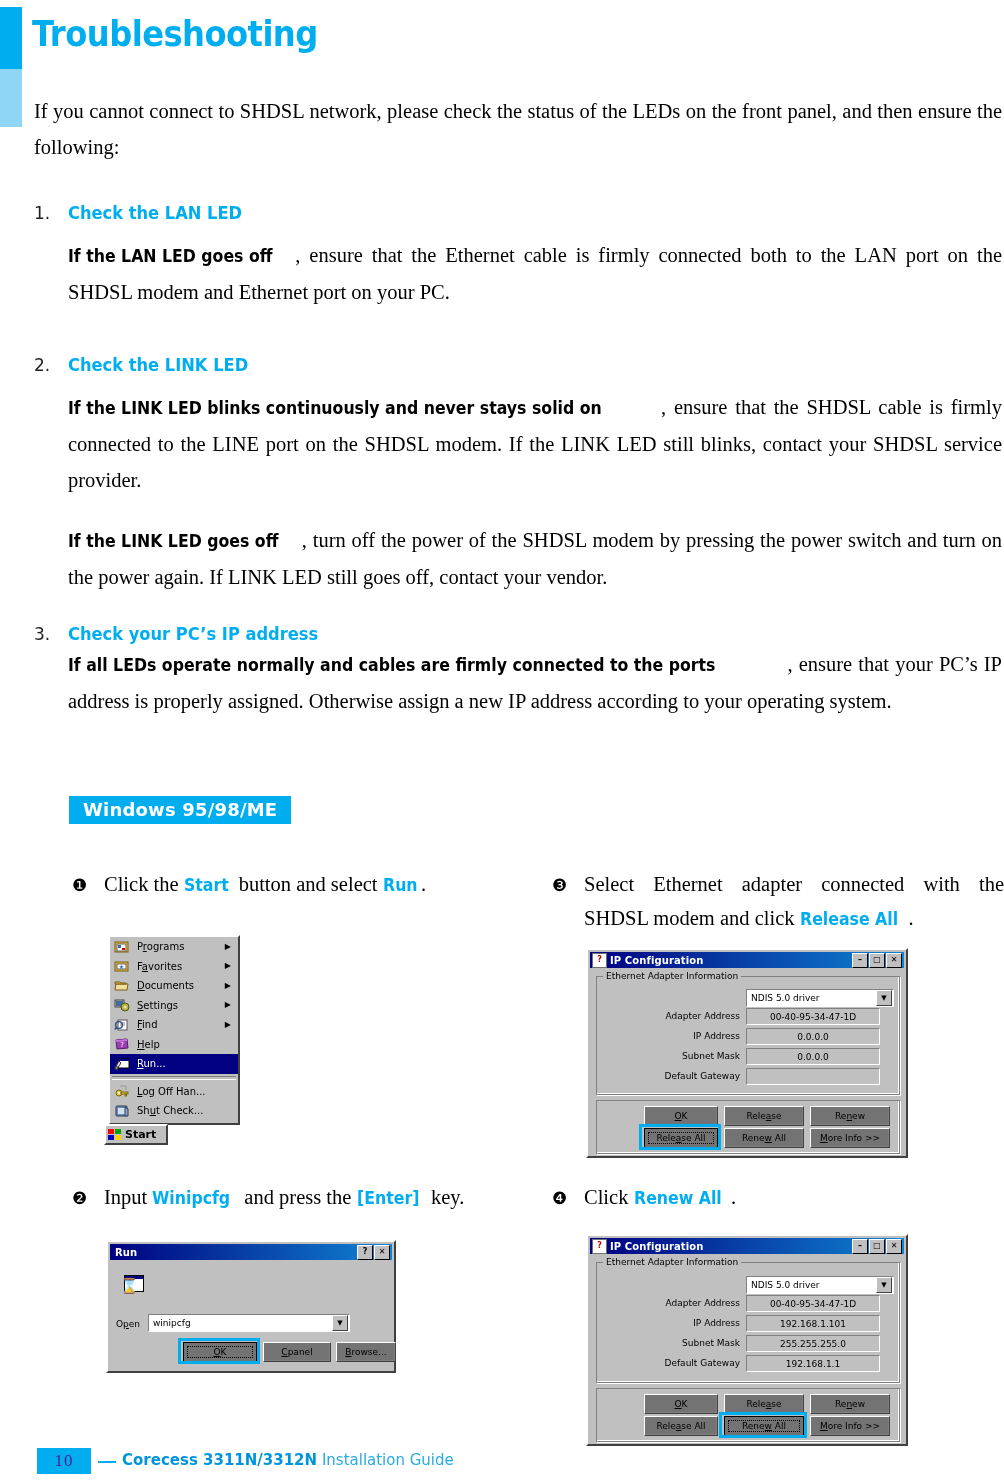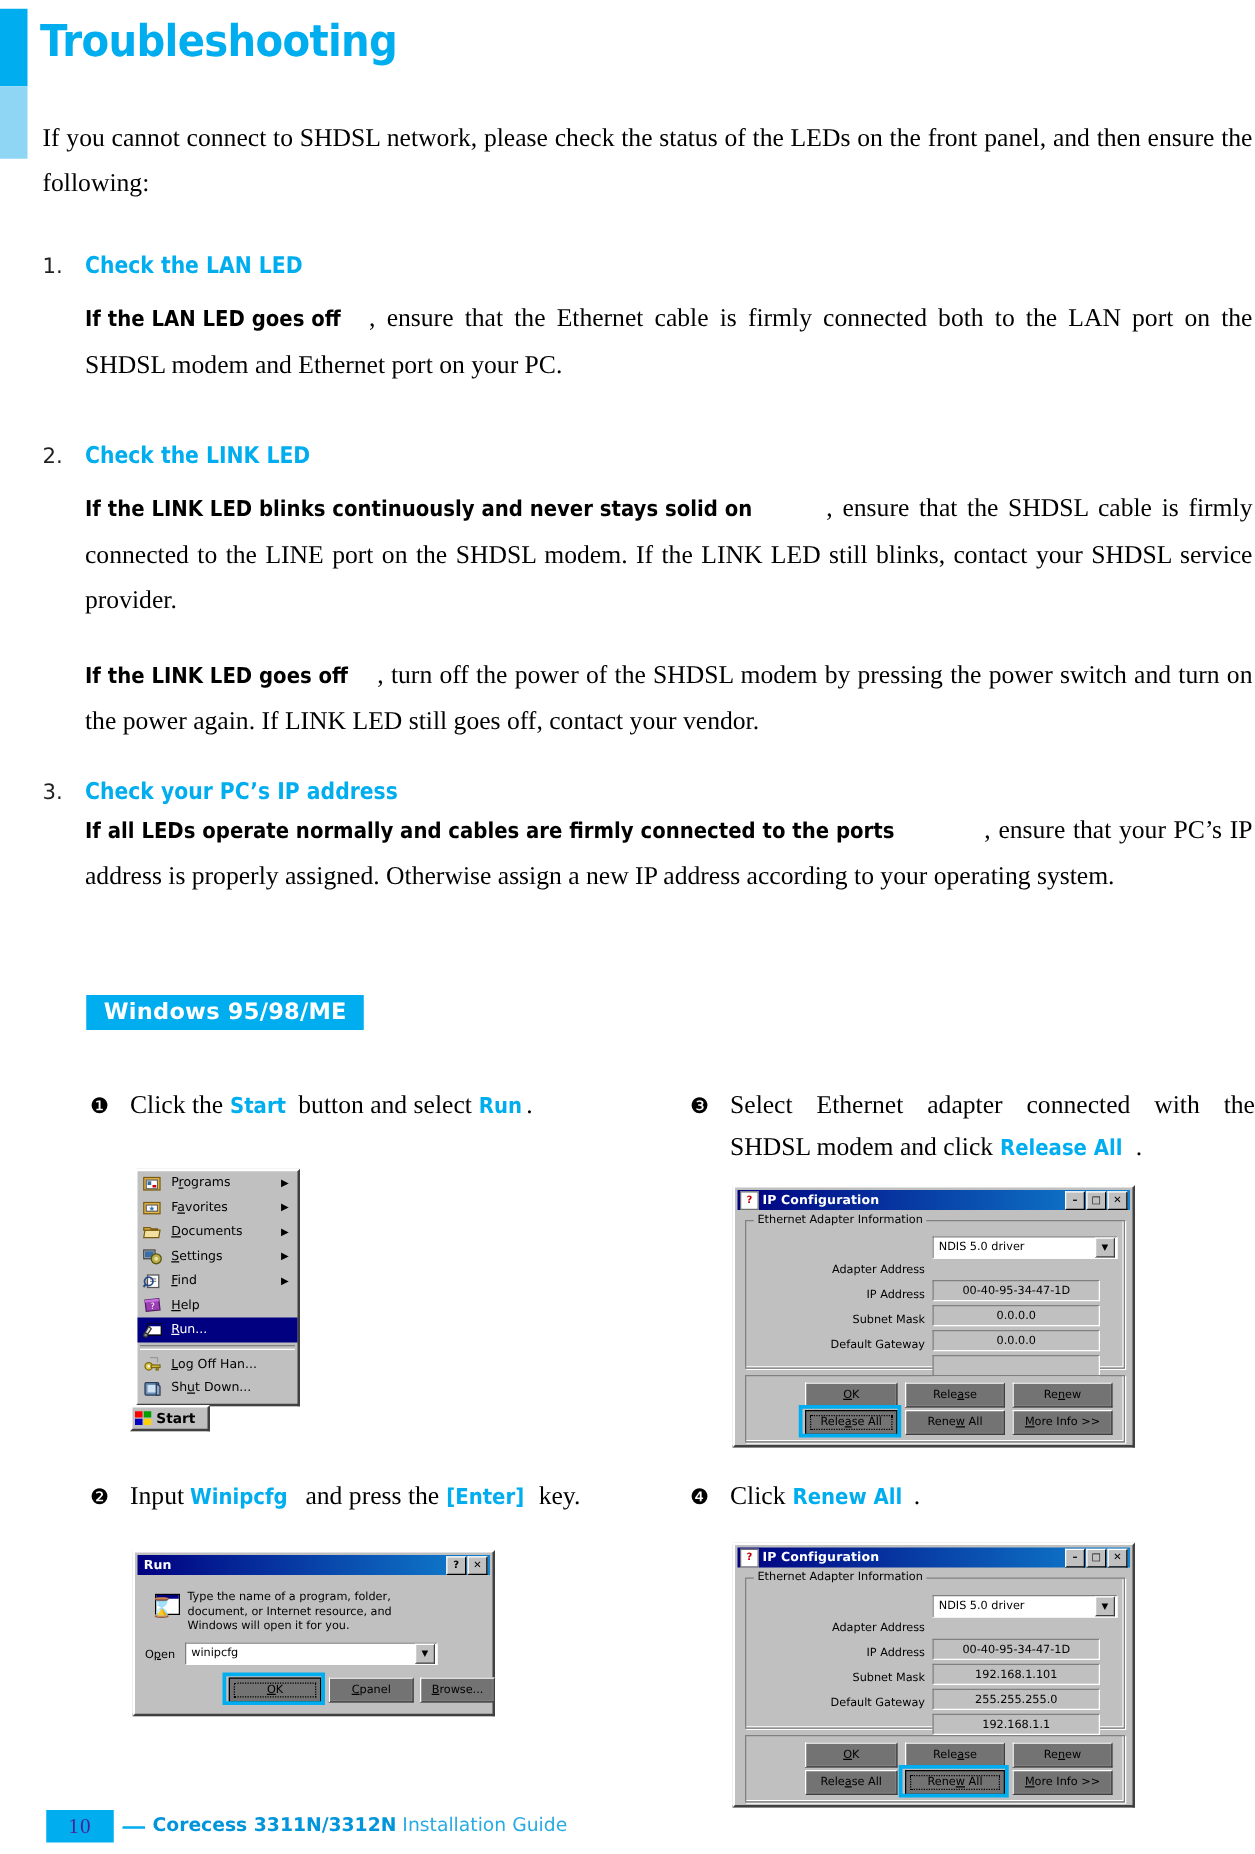--- a/index.html
+++ b/index.html
@@ -225,21 +225,20 @@
     background: #c0c0c0;
     border-top: 1px solid #808080;
     border-left: 1px solid #808080;
     border-right: 1px solid #ffffff;
     border-bottom: 1px solid #ffffff;
     font-size: 9px;
     display: flex;
     align-items: center;
     justify-content: center;
     color: #000;
-    margin-top: 16px;
   }
   .combo {
     position: absolute;
     background: #ffffff;
     border-top: 1px solid #808080;
     border-left: 1px solid #808080;
     border-right: 1px solid #ffffff;
     border-bottom: 1px solid #ffffff;
     display: flex;
     align-items: center;
@@ -570,21 +569,21 @@
   </div>
 
   <div class="sm-item">
     <span class="sm-ico">
       <svg width="16" height="16" viewBox="0 0 16 16">
           <rect x="2" y="3" width="11" height="10" rx="1" fill="#6a8fb5" stroke="#2a3a55"></rect>
           <rect x="4" y="5" width="7" height="6" fill="#cfe0f0"></rect>
           <path d="M11 4 L14 6 L14 13 L11 13 Z" fill="#8fa8c5" stroke="#2a3a55"></path>
         </svg>
     </span>
-    <span class="sm-label"><span>Sh</span><span class="u">u</span><span>t Down...</span></span>
+    <span class="sm-label"><span>Sh</span><span class="u">u</span><span>t Check...</span></span>
   </div>
 </div>
 
 <div class="taskbar-start" style="left:104px; top:1124px; width:64px; height:21px;">
   <span class="flag">
       <i></i>
       <i></i>
       <i></i>
       <i></i>
     </span>
@@ -600,21 +599,20 @@
       <span class="tb-btn">✕</span>
     </span>
   </div>
 
   <div class="run-icon">
     <div class="run-win">
         <div class="run-win-bar"></div>
       </div>
     <div class="run-hourglass">⌛</div>
   </div>
-  <div class="run-text">Type the name of a program, folder, document, or Internet resource, and Windows will open it for you.</div>
 
   <div class="run-openlbl"><span>O</span><span style="text-decoration:underline">p</span><span>en</span></div>
   <div class="run-input">
     <span style="padding-left:4px;flex:1">winipcfg</span>
     <span class="combo-arrow">▼</span>
   </div>
 
   <div class="btn focused" style="left:75px; top:100px; width:72px; height:18px;">
     <span class="dotted"><span><span class="u">O</span><span>K</span></span></span>
   </div>

